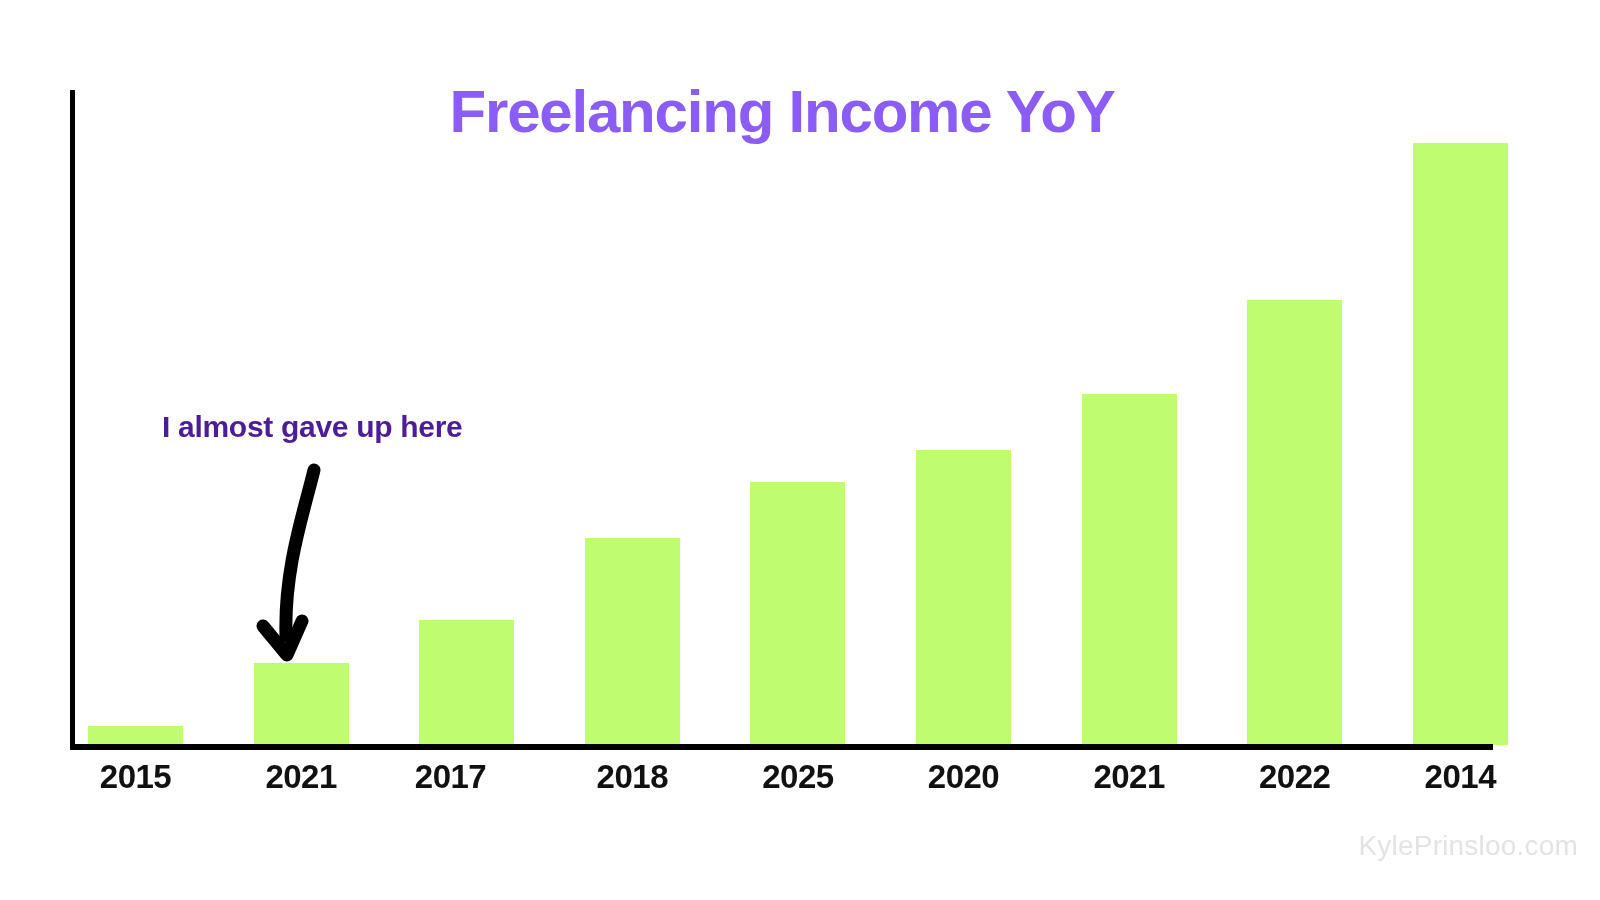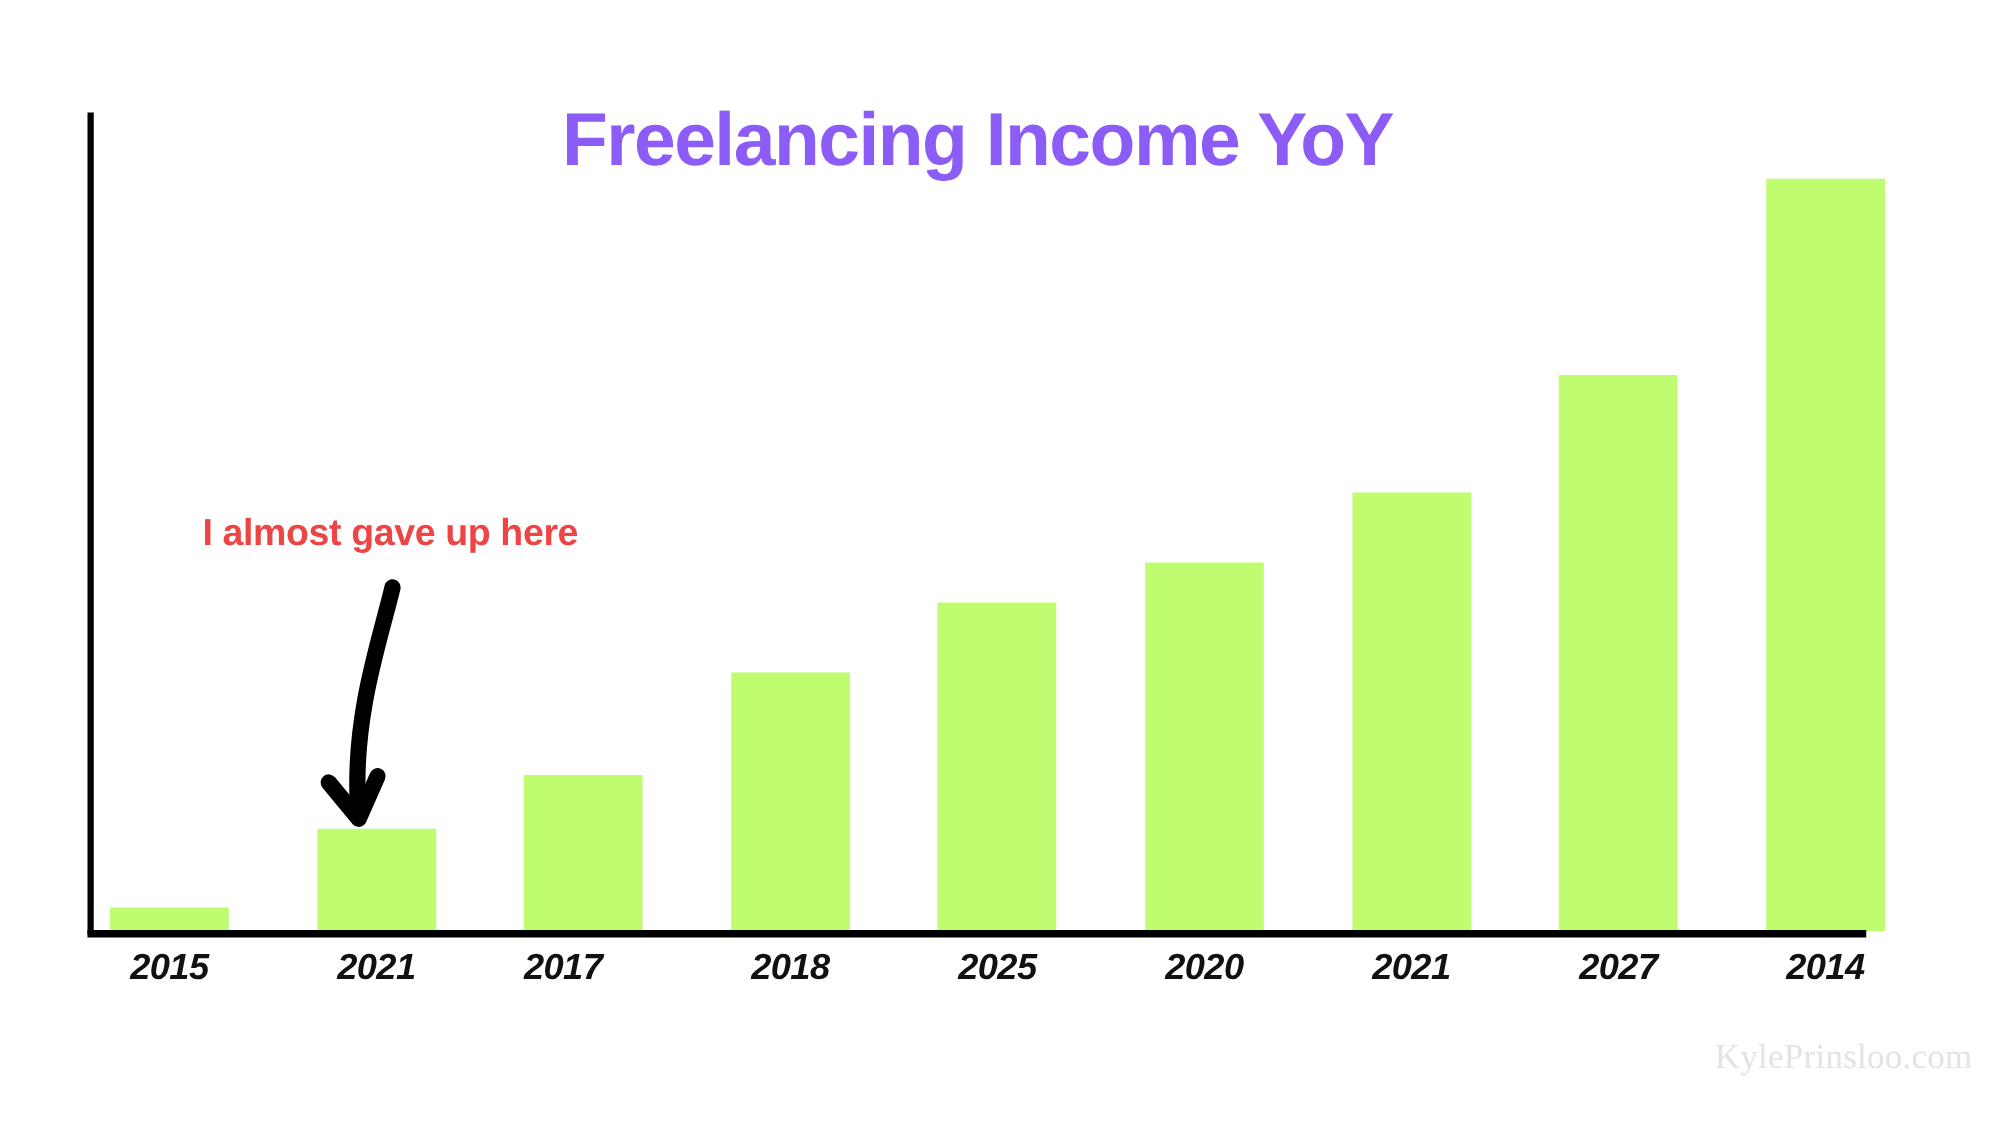--- a/index.html
+++ b/index.html
@@ -59,37 +59,36 @@
     width: 1600px;
     height: 900px;
   }
   .bar {
     position: absolute;
     background: #bffc70;
   }
   .tick-label {
     position: absolute;
     top: 760px;
-    font-size: 29px;
+    font-size: 33px;
     font-weight: 700;
     color: #111111;
     text-align: center;
     letter-spacing: -0.5px;
     line-height: 1;
-    font-style: italic;
   }
 
   
   #annotation-text {
     position: absolute;
     left: 162px;
     top: 412px;
     font-size: 30px;
     font-weight: 700;
-    color: #ef4444;
+    color: #4c1d95;
     letter-spacing: -0.3px;
     white-space: nowrap;
     line-height: 1;
   }
   #annotation-arrow {
     position: absolute;
     left: 240px;
     top: 450px;
     width: 120px;
     height: 220px;
@@ -99,21 +98,20 @@
   #watermark {
     position: absolute;
     right: 22px;
     top: 832px;
     font-size: 28px;
     font-weight: 400;
     color: #e3e3e3;
     letter-spacing: 0.2px;
     white-space: nowrap;
     line-height: 1;
-    font-family: Liberation Serif, serif;
   }
 </style>
 </head>
 <body>
 
 <div id="canvas">
 
   <div id="chart-title">Freelancing Income YoY</div>
 
   <div id="plot-area">
@@ -129,21 +127,21 @@
         <div class="bar" title="2023" style="left: 1412.8px; width: 95px; top: 143.08px; height: 601.92px; background: rgb(191, 252, 112);"></div>
       </div>
     <div id="ticks-layer">
         <div class="tick-label" style="left: 53px; width: 165px;">2015</div>
         <div class="tick-label" style="left: 218.6px; width: 165px;">2021</div>
         <div class="tick-label" style="left: 368px; width: 165px;">2017</div>
         <div class="tick-label" style="left: 549.8px; width: 165px;">2018</div>
         <div class="tick-label" style="left: 715.4px; width: 165px;">2025</div>
         <div class="tick-label" style="left: 881px; width: 165px;">2020</div>
         <div class="tick-label" style="left: 1046.6px; width: 165px;">2021</div>
-        <div class="tick-label" style="left: 1212.2px; width: 165px;">2027</div>
+        <div class="tick-label" style="left: 1212.2px; width: 165px;">2022</div>
         <div class="tick-label" style="left: 1377.8px; width: 165px;">2014</div>
       </div>
   </div>
 
   <div id="y-axis"></div>
   <div id="x-axis"></div>
 
   <div id="annotation-text">I almost gave up here</div>
 
   <svg id="annotation-arrow" viewBox="0 0 120 220" xmlns="http://www.w3.org/2000/svg">

